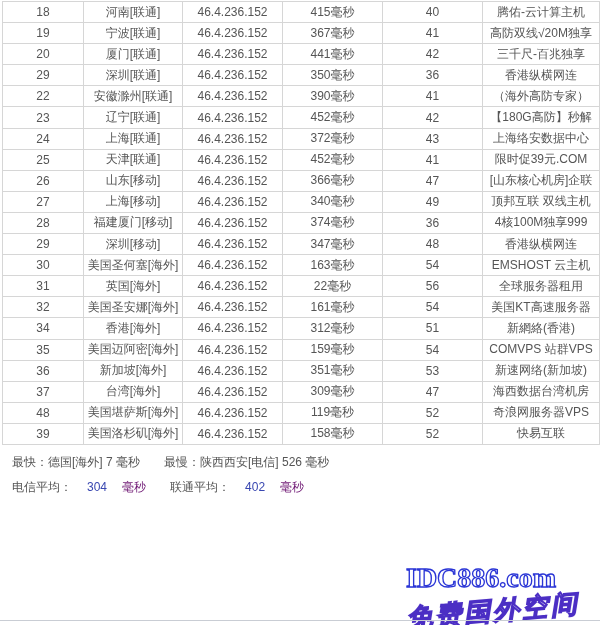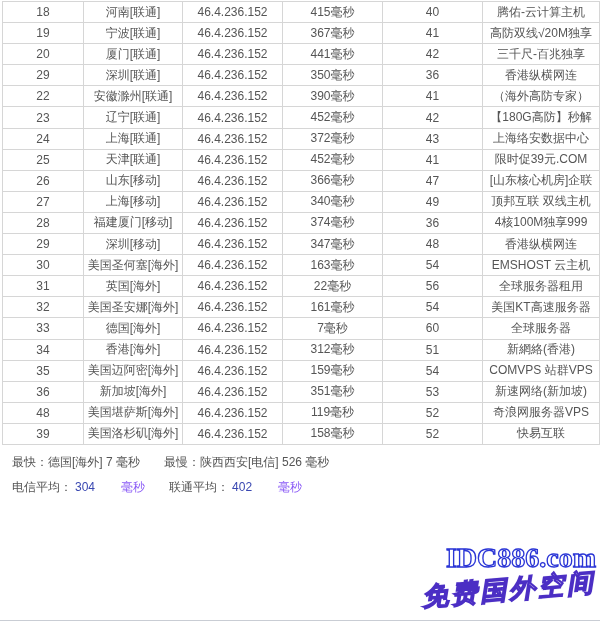--- a/index.html
+++ b/index.html
@@ -22,26 +22,26 @@
   }
   .c-gray{color:#555555;}
   .c-green{color:#44a044;}
   .c-red{color:#c34a45;}
   
   .summary{
     width:600px;font-size:12px;color:#555555;
     margin-top:5px;line-height:25px;
   }
   .summary .grp{margin:0 12px;}
-  .avg-num{color:#3947b1;margin:0 3px;}
-  .avg-unit{color:#8b5cf6;margin-left:23px;}
+  .avg-num{color:#3947b1;margin:0 15px;}
+  .avg-unit{color:#701a75;}
   
   .wm{
-    position:absolute;right:4px;top:543px;width:190px;
-    text-align:right;pointer-events:none;
+    position:absolute;right:4px;top:563px;width:190px;
+    text-align:left;pointer-events:none;
   }
   .wm-line1{
     font-family:"Liberation Serif","DejaVu Serif",serif;
     font-weight:bold;font-size:28px;line-height:30px;
     color:#ffffff;-webkit-text-stroke:1.3px #2a35d6;
     text-shadow:0 0 1px #2a35d6;
     letter-spacing:0px;
   }
   .wm-line2{
     font-family:"Liberation Serif","DejaVu Serif",serif;
@@ -184,28 +184,20 @@
       </tr>
       <tr>
         <td class="c-gray">32</td>
         <td class="c-gray">美国圣安娜[海外]</td>
         <td class="c-green">46.4.236.152</td>
         <td class="c-gray">161毫秒</td>
         <td class="c-gray">54</td>
         <td class="c-green">美国KT高速服务器</td>
       </tr>
       <tr>
-        <td class="c-gray">33</td>
-        <td class="c-gray">德国[海外]</td>
-        <td class="c-green">46.4.236.152</td>
-        <td class="c-gray">7毫秒</td>
-        <td class="c-gray">60</td>
-        <td class="c-green">全球服务器</td>
-      </tr>
-      <tr>
         <td class="c-gray">34</td>
         <td class="c-gray">香港[海外]</td>
         <td class="c-green">46.4.236.152</td>
         <td class="c-red">312毫秒</td>
         <td class="c-gray">51</td>
         <td class="c-green">新網絡(香港)</td>
       </tr>
       <tr>
         <td class="c-gray">35</td>
         <td class="c-gray">美国迈阿密[海外]</td>
@@ -214,20 +206,28 @@
         <td class="c-gray">54</td>
         <td class="c-green">COMVPS 站群VPS</td>
       </tr>
       <tr>
         <td class="c-gray">36</td>
         <td class="c-gray">新加坡[海外]</td>
         <td class="c-green">46.4.236.152</td>
         <td class="c-red">351毫秒</td>
         <td class="c-gray">53</td>
         <td class="c-green">新速网络(新加坡)</td>
+      </tr>
+      <tr>
+        <td class="c-gray">37</td>
+        <td class="c-gray">台湾[海外]</td>
+        <td class="c-green">46.4.236.152</td>
+        <td class="c-red">309毫秒</td>
+        <td class="c-gray">47</td>
+        <td class="c-green">海西数据台湾机房</td>
       </tr>
       <tr>
         <td class="c-gray">48</td>
         <td class="c-gray">美国堪萨斯[海外]</td>
         <td class="c-green">46.4.236.152</td>
         <td class="c-gray">119毫秒</td>
         <td class="c-gray">52</td>
         <td class="c-green">奇浪网服务器VPS</td>
       </tr>
       <tr>

